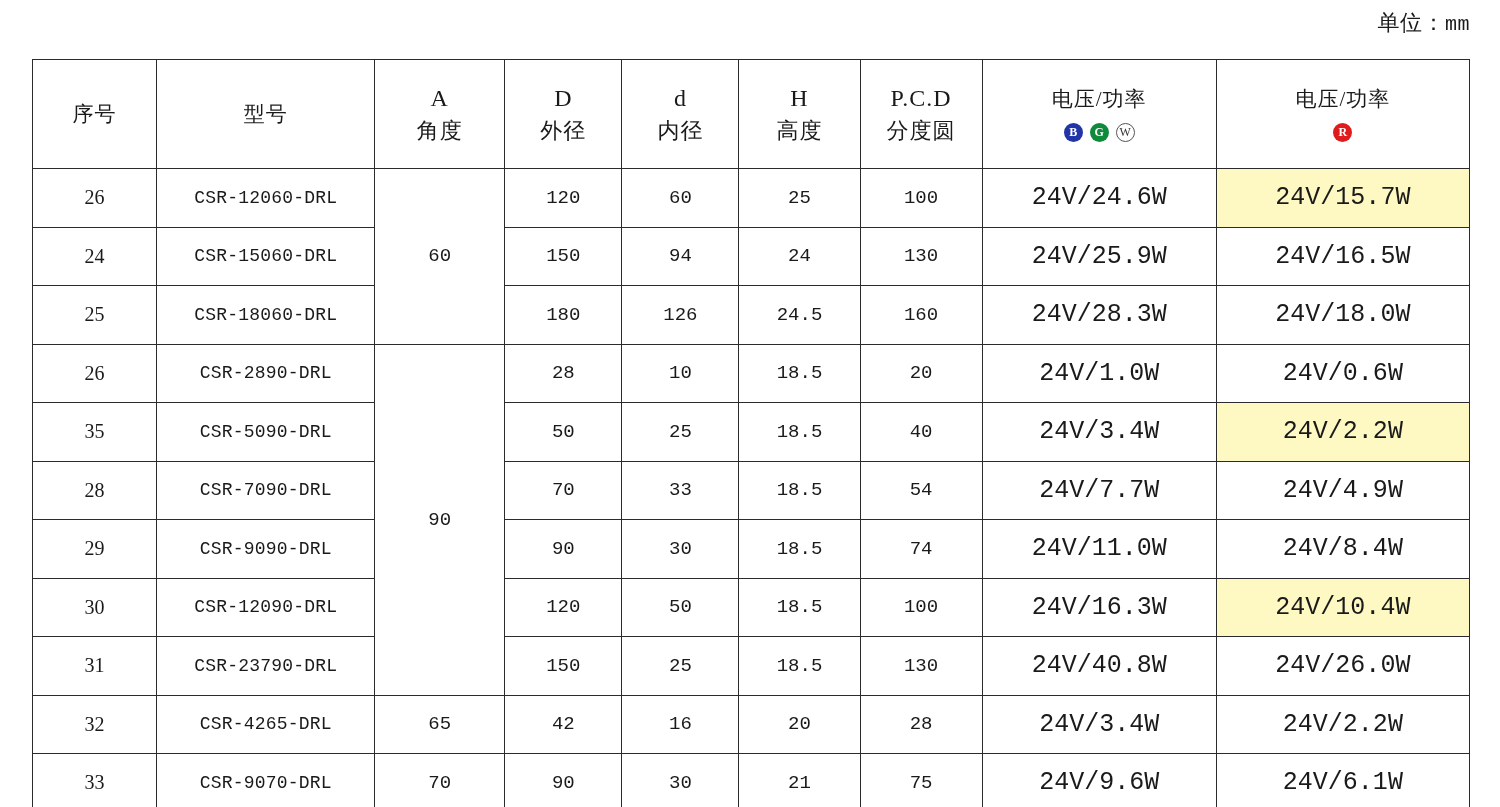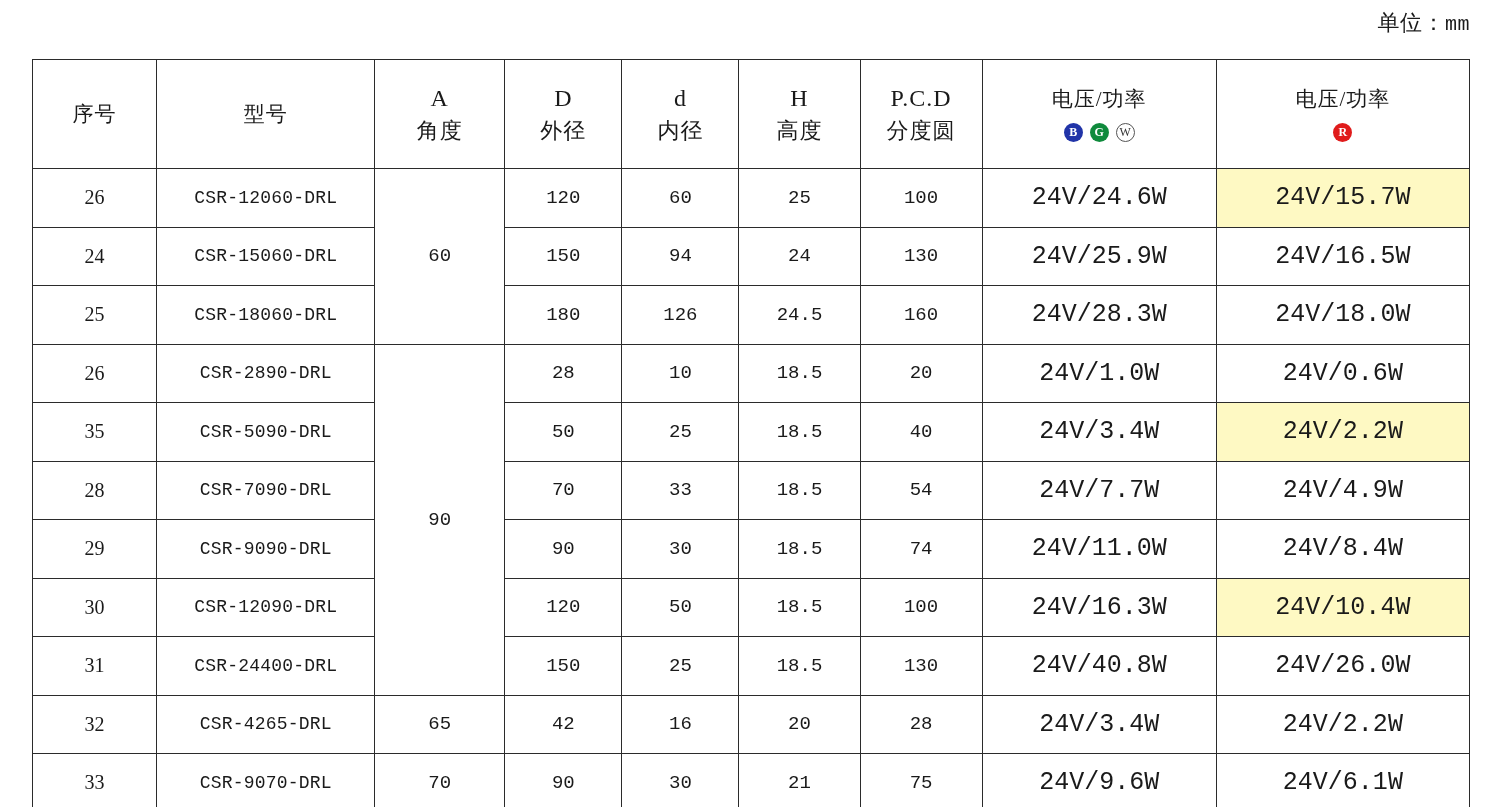--- a/index.html
+++ b/index.html
@@ -299,21 +299,21 @@
           <td class="model">CSR-12090-DRL</td>
           <td class="num">120</td>
           <td class="num">50</td>
           <td class="num">18.5</td>
           <td class="num">100</td>
           <td class="volt">24V/16.3W</td>
           <td class="volt hl">24V/10.4W</td>
         </tr>
         <tr>
           <td class="no">31</td>
-          <td class="model">CSR-24400-DRL</td>
+          <td class="model">CSR-23790-DRL</td>
           <td class="num">150</td>
           <td class="num">25</td>
           <td class="num">18.5</td>
           <td class="num">130</td>
           <td class="volt">24V/40.8W</td>
           <td class="volt">24V/26.0W</td>
         </tr>
         <tr>
           <td class="no">32</td>
           <td class="model">CSR-4265-DRL</td>

